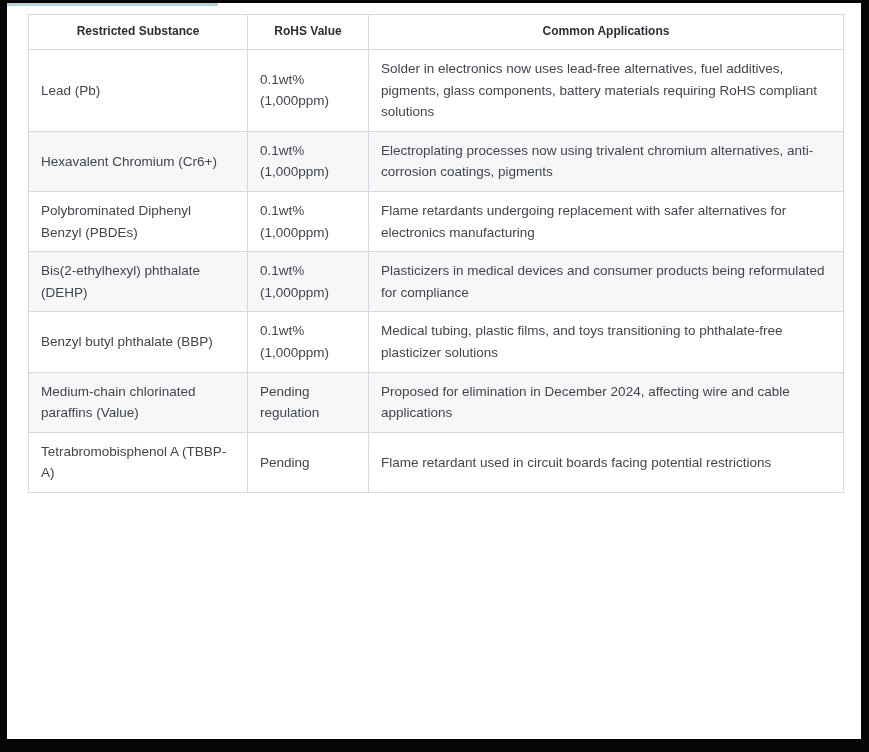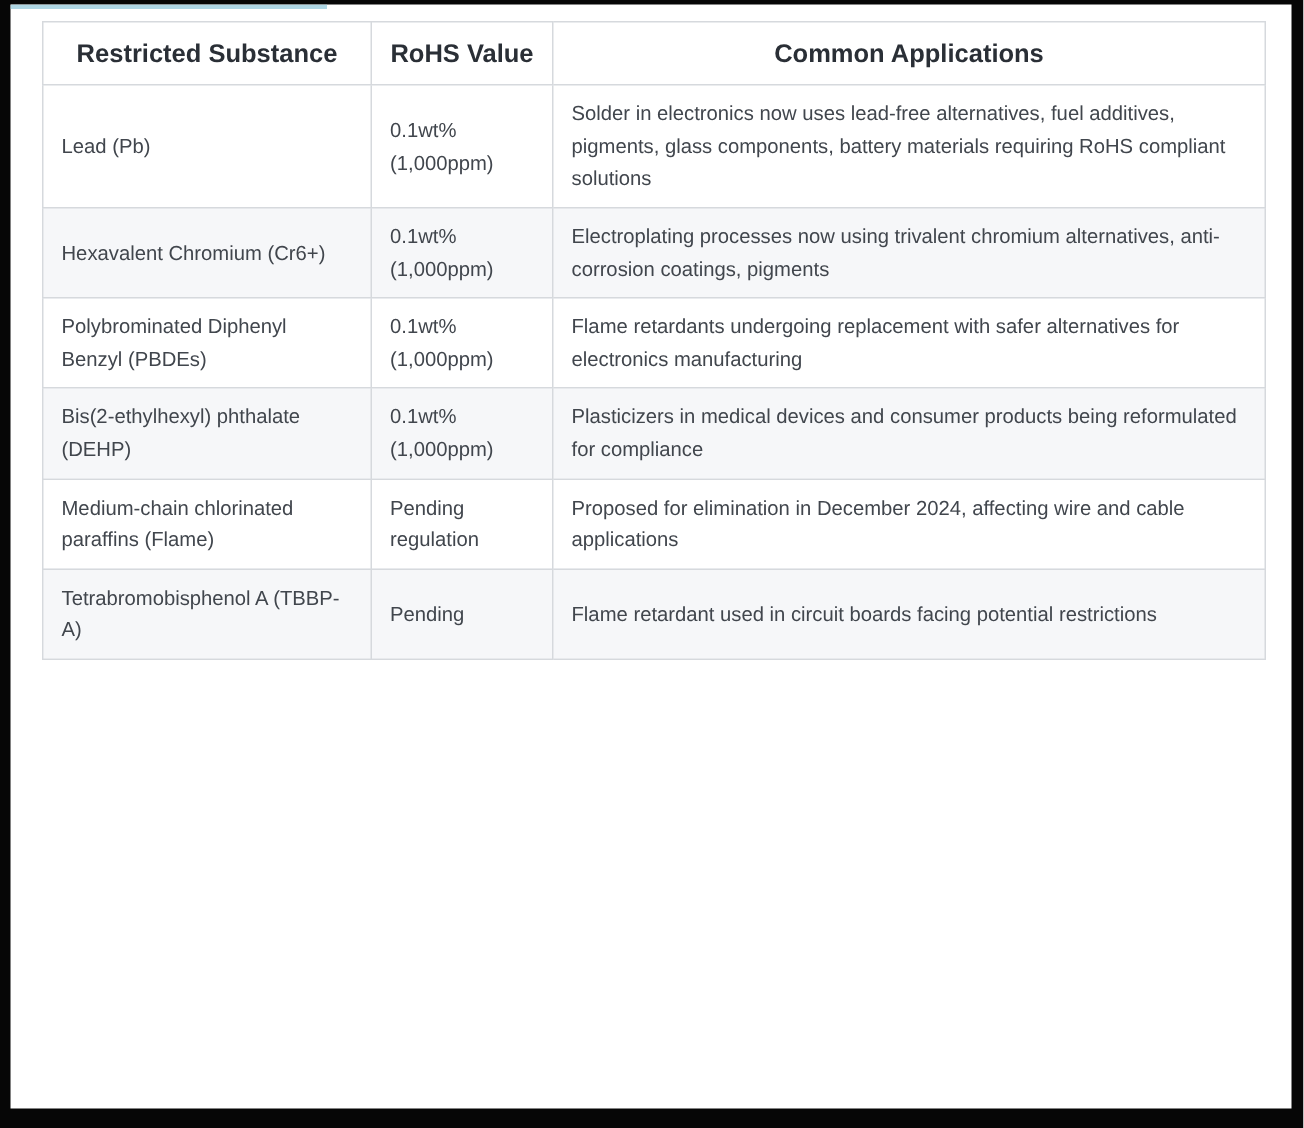--- a/index.html
+++ b/index.html
@@ -43,21 +43,21 @@
     border: 1px solid #d6d9dd;
     padding: 8px 12px;
     vertical-align: middle;
     line-height: 1.6;
     word-wrap: break-word;
   }
   table.rohs th {
     height: 20px;
     text-align: center;
     font-weight: 700;
-    font-size: 17px;
+    font-size: 12px;
     color: #2a2f36;
     background: #ffffff;
     padding: 7px 10px;
   }
   table.rohs tbody tr { background: #ffffff; min-height: 55px; }
   table.rohs tbody tr:nth-child(even) { background: #f6f7f9; }
   table.rohs tbody td { height: 38px; }
   td.limit-cell span { display: block; }
 </style>
 </head>
@@ -106,21 +106,29 @@
       </tr>
       <tr>
         <td>Bis(2-ethylhexyl) phthalate (DEHP)</td>
         <td class="limit-cell">
           <span>0.1wt%</span>
           <span>(1,000ppm)</span>
         </td>
         <td>Plasticizers in medical devices and consumer products being reformulated for compliance</td>
       </tr>
       <tr>
-        <td>Medium-chain chlorinated paraffins (Flame)</td>
+        <td>Benzyl butyl phthalate (BBP)</td>
+        <td class="limit-cell">
+          <span>0.1wt%</span>
+          <span>(1,000ppm)</span>
+        </td>
+        <td>Medical tubing, plastic films, and toys transitioning to phthalate-free plasticizer solutions</td>
+      </tr>
+      <tr>
+        <td>Medium-chain chlorinated paraffins (Value)</td>
         <td class="limit-cell">
           <span>Pending</span>
           <span>regulation</span>
         </td>
         <td>Proposed for elimination in December 2024, affecting wire and cable applications</td>
       </tr>
       <tr>
         <td>Tetrabromobisphenol A (TBBP-A)</td>
         <td class="limit-cell">
           <span>Pending</span>

